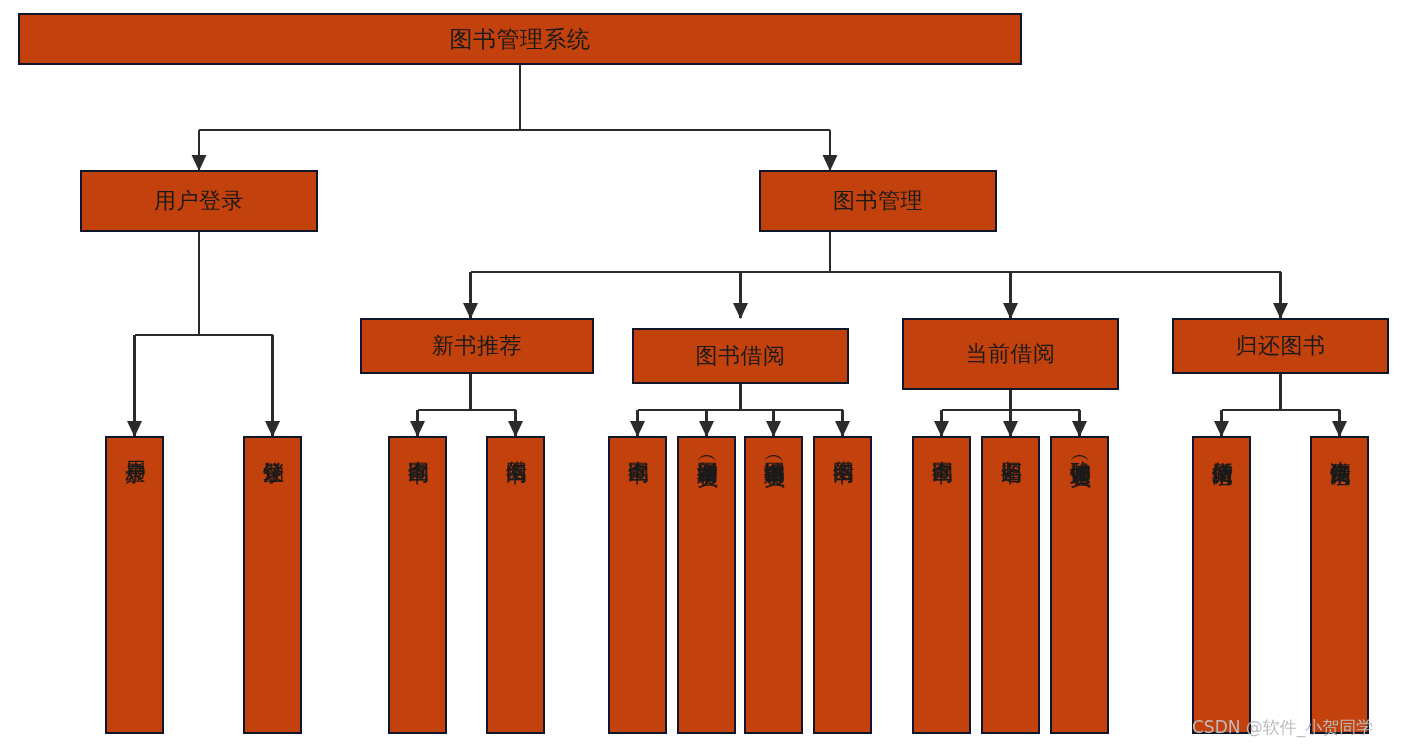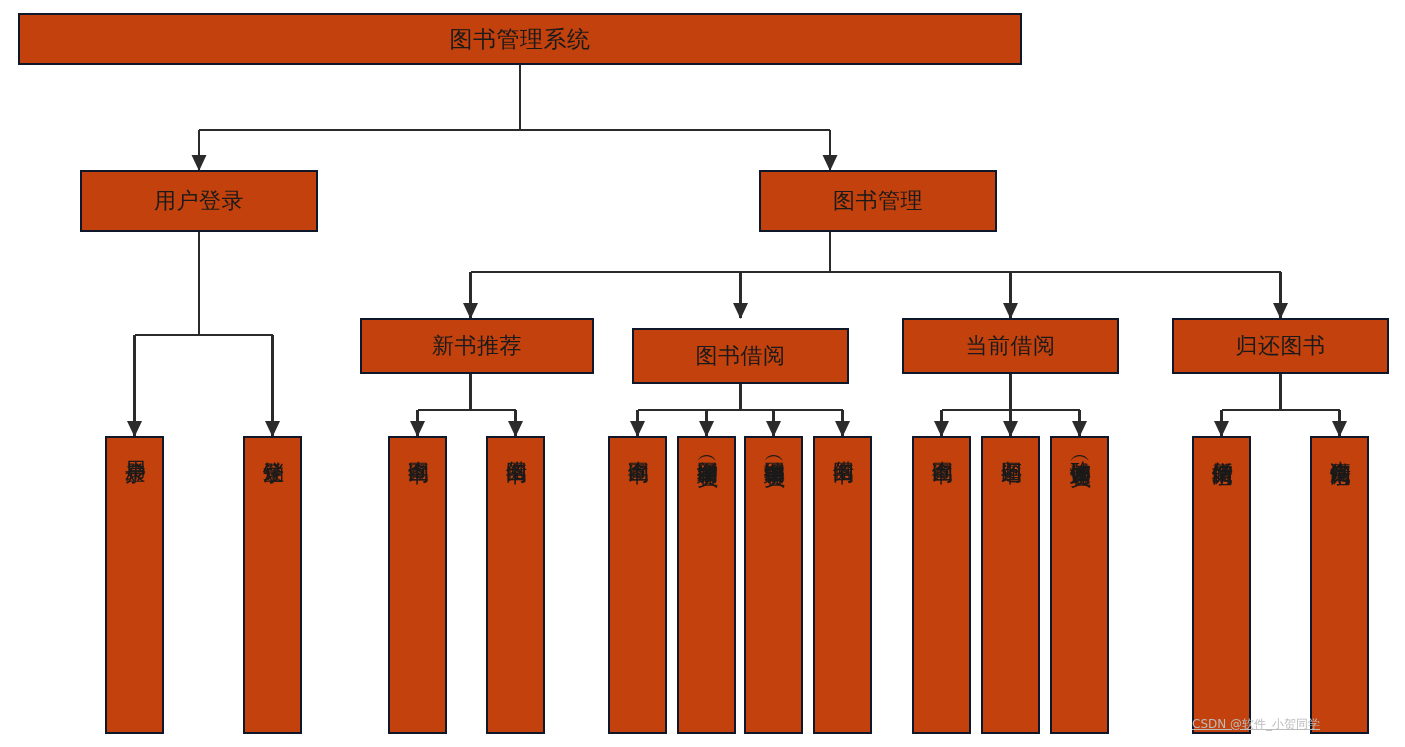--- a/index.html
+++ b/index.html
@@ -60,24 +60,23 @@
     font-size: 21px;
     line-height: 1.04;
     letter-spacing: 1px;
     white-space: nowrap;
     margin: 0 auto;
   }
   .node.vert.tall .label { font-size: 21px; }
   .watermark {
     position: absolute;
     color: #bcbcbc;
-    font-size: 12px;
+    font-size: 17px;
     white-space: nowrap;
     user-select: none;
-    text-decoration: underline;
   }
 </style>
 </head>
 <body>
 
 <div id="canvas">
   <svg id="edges" viewBox="0 0 1405 747">
       <line x1="520" y1="65" x2="520" y2="130" stroke="#2b2b2b" stroke-width="2.6" shape-rendering="crispEdges"></line>
       <line x1="199" y1="130" x2="830" y2="130" stroke="#2b2b2b" stroke-width="2.6" shape-rendering="crispEdges"></line>
       <line x1="199" y1="130" x2="199" y2="170" stroke="#2b2b2b" stroke-width="2.6" shape-rendering="crispEdges"></line>
@@ -140,21 +139,21 @@
       </div>
       <div class="node level2 horiz" id="node-book-manage" style="left: 711px; top: 170px; width: 238px; height: 62px; margin-left: 48px;">
         <span class="label">图书管理</span>
       </div>
       <div class="node level3 horiz" id="node-new-book-rec" style="left: 360px; top: 318px; width: 234px; height: 56px;">
         <span class="label">新书推荐</span>
       </div>
       <div class="node level3 horiz" id="node-book-borrow" style="left: 632px; top: 318px; width: 217px; height: 56px; margin-top: 10px;">
         <span class="label">图书借阅</span>
       </div>
-      <div class="node level3 horiz" id="node-current-borrow" style="left: 902px; top: 318px; width: 217px; height: 56px;">
+      <div class="node level3 horiz" id="node-current-borrow" style="left: 902px; top: 318px; width: 217px; height: 72px;">
         <span class="label">当前借阅</span>
       </div>
       <div class="node level3 horiz" id="node-borrow-record" style="left: 1172px; top: 318px; width: 217px; height: 56px;">
         <span class="label">归还图书</span>
       </div>
       <div class="node leaf vert" id="node-leaf-user-login" style="left: 105px; top: 436px; width: 59px; height: 298px;">
         <span class="label">用户登录</span>
       </div>
       <div class="node leaf vert" id="node-leaf-user-logout" style="left: 243px; top: 436px; width: 59px; height: 298px;">
         <span class="label">注销登录</span>

